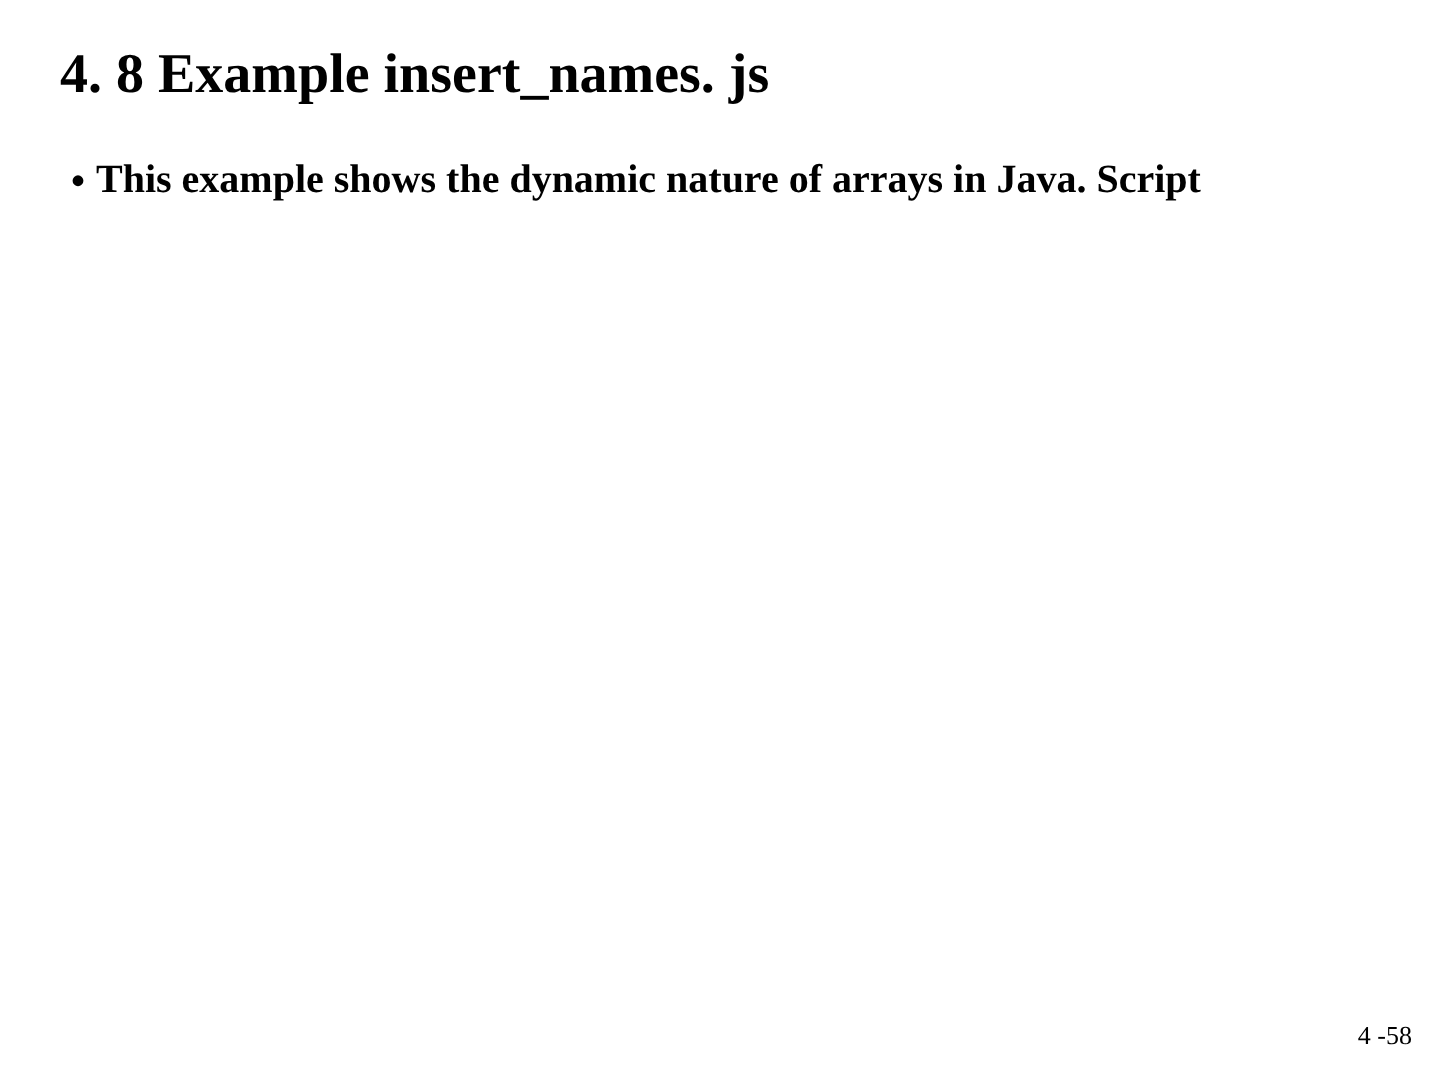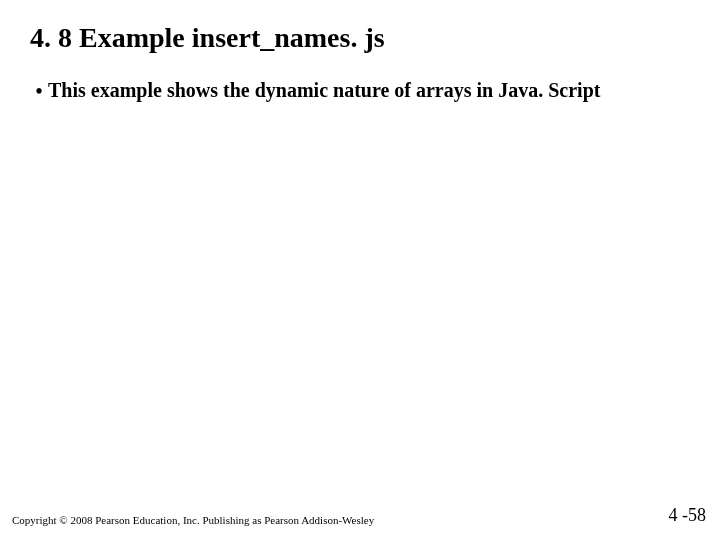--- a/index.html
+++ b/index.html
@@ -54,35 +54,34 @@
   .footer-left {
     position: absolute;
     left: 12px;
     bottom: 14px;
     font-size: 11px;
   }
   .footer-right {
     position: absolute;
     right: 14px;
     bottom: 14px;
-    font-size: 18px;
+    font-size: 13px;
     text-align: center;
   }
 </style>
 </head>
 <body>
 
 <div class="slide">
 
   <div class="title">4. 8 Example insert_names. js</div>
 
   <div class="body">
     <div class="bullet">
       <span class="dot">•</span>
       <span class="txt">This example shows the dynamic nature of arrays in Java. Script</span>
     </div>
   </div>
 
-  <div class="footer-left">Copyright © 2008 Pearson Education, Inc. Publishing as Pearson Addison-Wesley</div>
 
   <div class="footer-right">4 -58</div>
 
 </div>
 
 </body></html>

